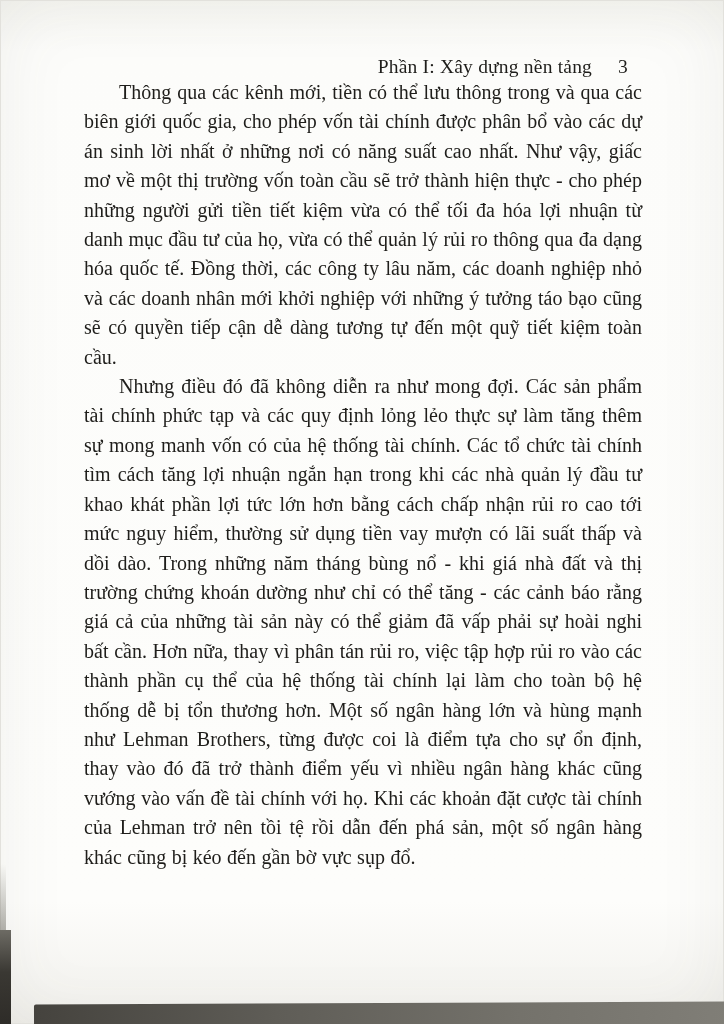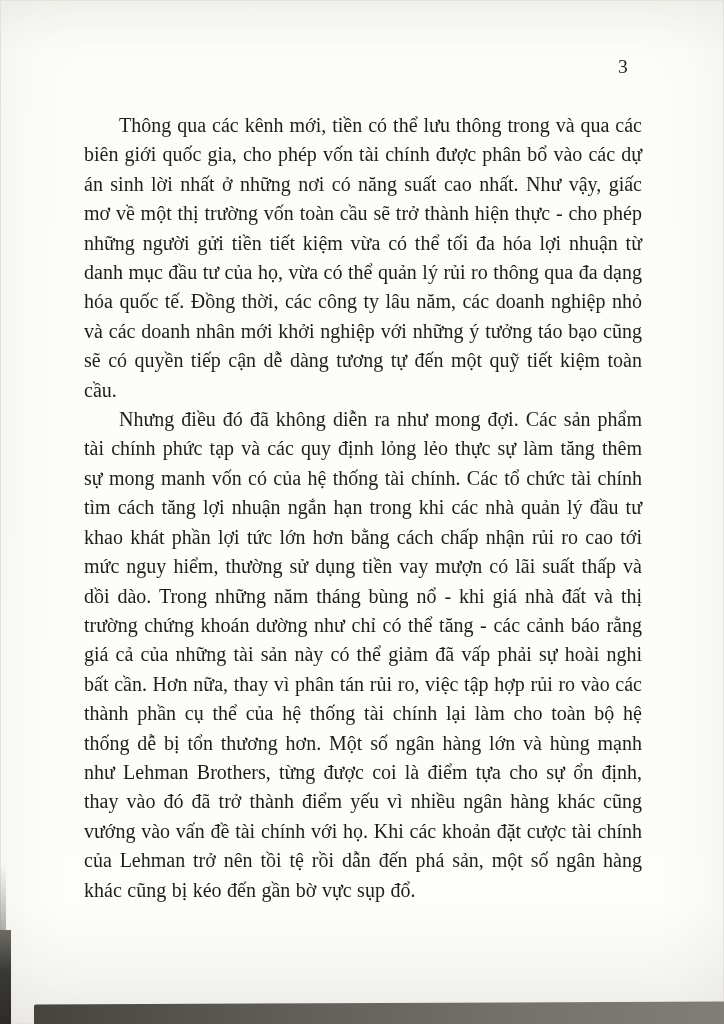--- a/index.html
+++ b/index.html
@@ -33,21 +33,20 @@
     padding-right: 14px;
     letter-spacing: 0.2px;
   }
   .section-title {
     white-space: nowrap;
   }
   .page-number {
     white-space: nowrap;
   }
   .body-text {
-    margin-top: 33px;
     font-size: 20px;
     line-height: 29.4px;
     text-align: justify;
     word-spacing: 0.5px;
   }
   .body-text p {
     margin: 0;
     text-indent: 35px;
   }
   
@@ -79,20 +78,21 @@
   }
 </style>
 </head>
 <body>
 
 <div class="page">
 
   <div class="text-block">
 
     <div class="page-header">
+      <span class="section-title">Phần I: Xây dựng nền tảng</span>
       <span class="page-number">3</span>
     </div>
 
     <div class="body-text">
       <p>Thông qua các kênh mới, tiền có thể lưu thông trong và qua các biên giới quốc gia, cho phép vốn tài chính được phân bổ vào các dự án sinh lời nhất ở những nơi có năng suất cao nhất. Như vậy, giấc mơ về một thị trường vốn toàn cầu sẽ trở thành hiện thực - cho phép những người gửi tiền tiết kiệm vừa có thể tối đa hóa lợi nhuận từ danh mục đầu tư của họ, vừa có thể quản lý rủi ro thông qua đa dạng hóa quốc tế. Đồng thời, các công ty lâu năm, các doanh nghiệp nhỏ và các doanh nhân mới khởi nghiệp với những ý tưởng táo bạo cũng sẽ có quyền tiếp cận dễ dàng tương tự đến một quỹ tiết kiệm toàn cầu.</p>
       <p>Nhưng điều đó đã không diễn ra như mong đợi. Các sản phẩm tài chính phức tạp và các quy định lỏng lẻo thực sự làm tăng thêm sự mong manh vốn có của hệ thống tài chính. Các tổ chức tài chính tìm cách tăng lợi nhuận ngắn hạn trong khi các nhà quản lý đầu tư khao khát phần lợi tức lớn hơn bằng cách chấp nhận rủi ro cao tới mức nguy hiểm, thường sử dụng tiền vay mượn có lãi suất thấp và dồi dào. Trong những năm tháng bùng nổ - khi giá nhà đất và thị trường chứng khoán dường như chỉ có thể tăng - các cảnh báo rằng giá cả của những tài sản này có thể giảm đã vấp phải sự hoài nghi bất cần. Hơn nữa, thay vì phân tán rủi ro, việc tập hợp rủi ro vào các thành phần cụ thể của hệ thống tài chính lại làm cho toàn bộ hệ thống dễ bị tổn thương hơn. Một số ngân hàng lớn và hùng mạnh như Lehman Brothers, từng được coi là điểm tựa cho sự ổn định, thay vào đó đã trở thành điểm yếu vì nhiều ngân hàng khác cũng vướng vào vấn đề tài chính với họ. Khi các khoản đặt cược tài chính của Lehman trở nên tồi tệ rồi dẫn đến phá sản, một số ngân hàng khác cũng bị kéo đến gần bờ vực sụp đổ.</p>
     </div>
 
   </div>
 

